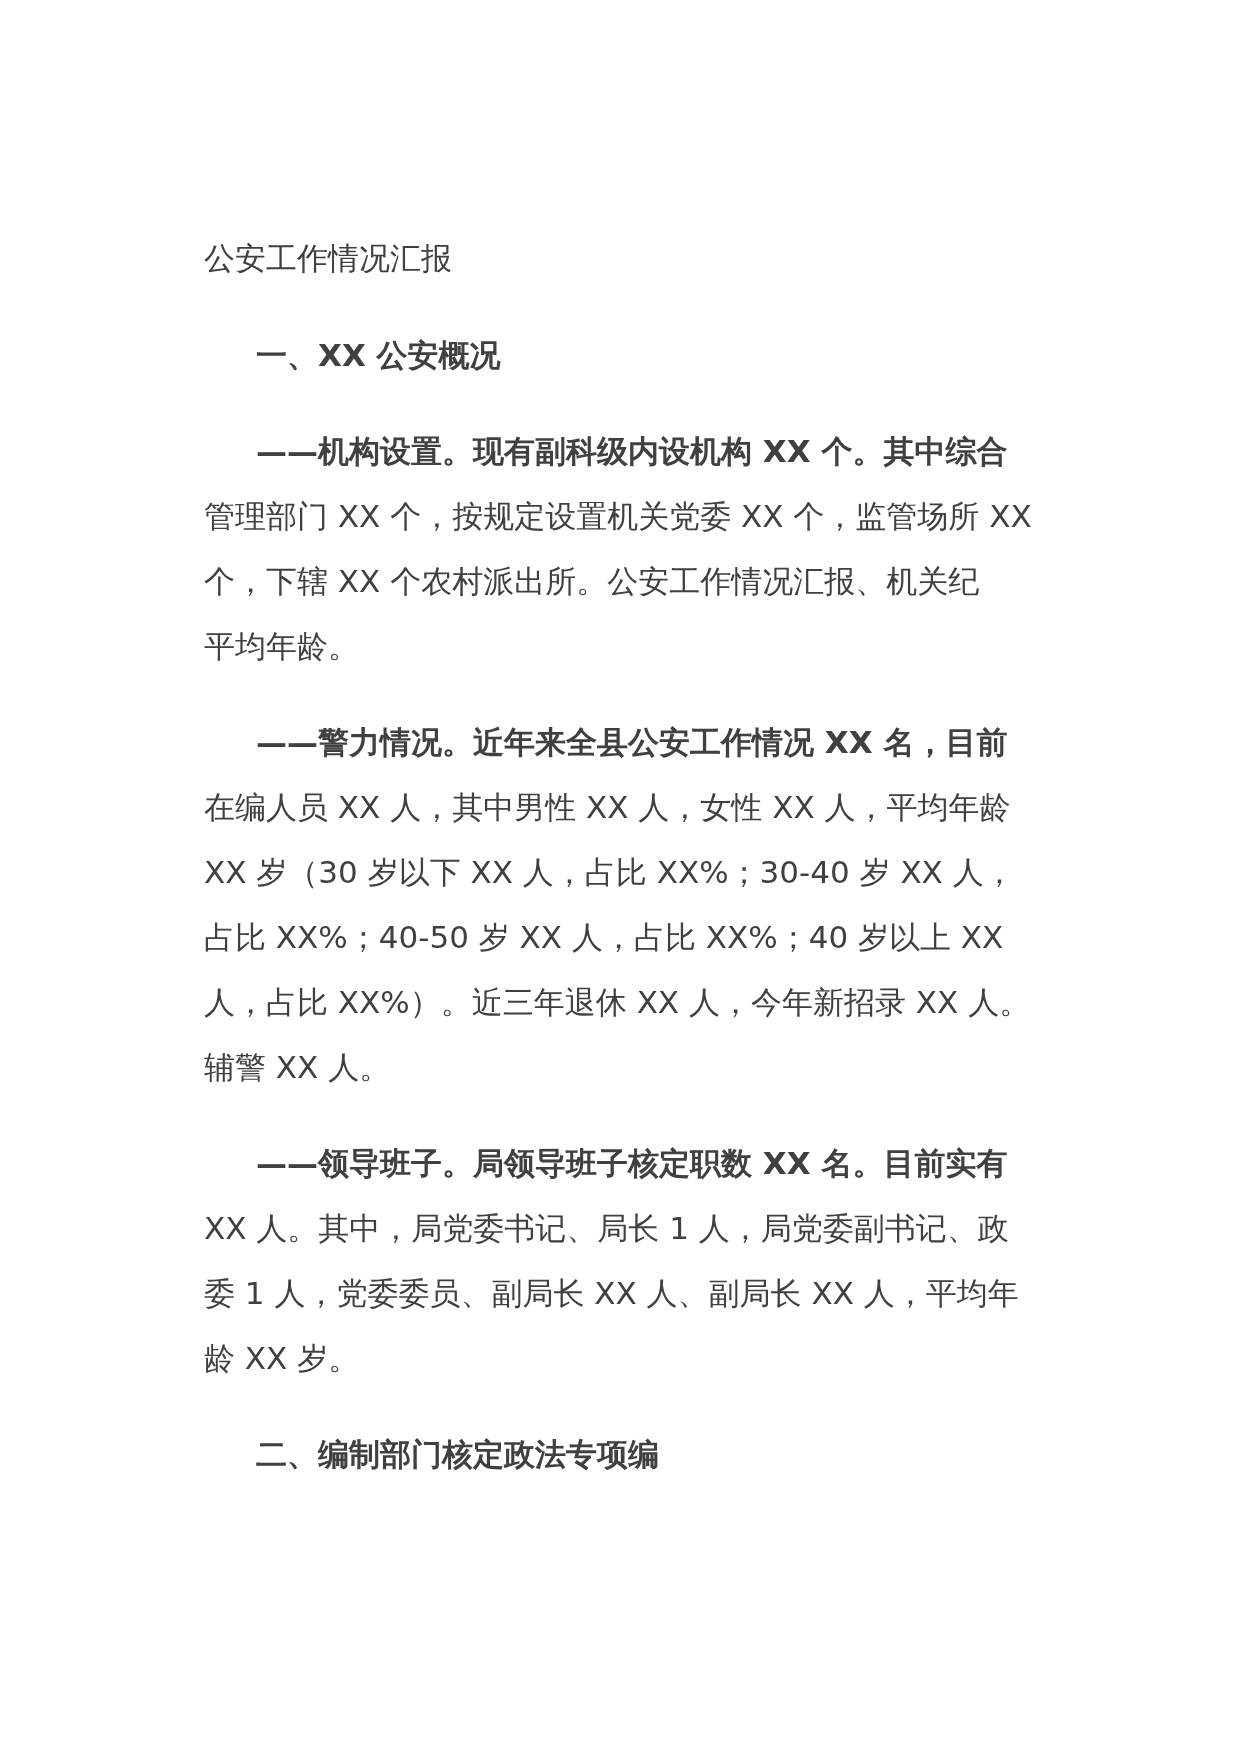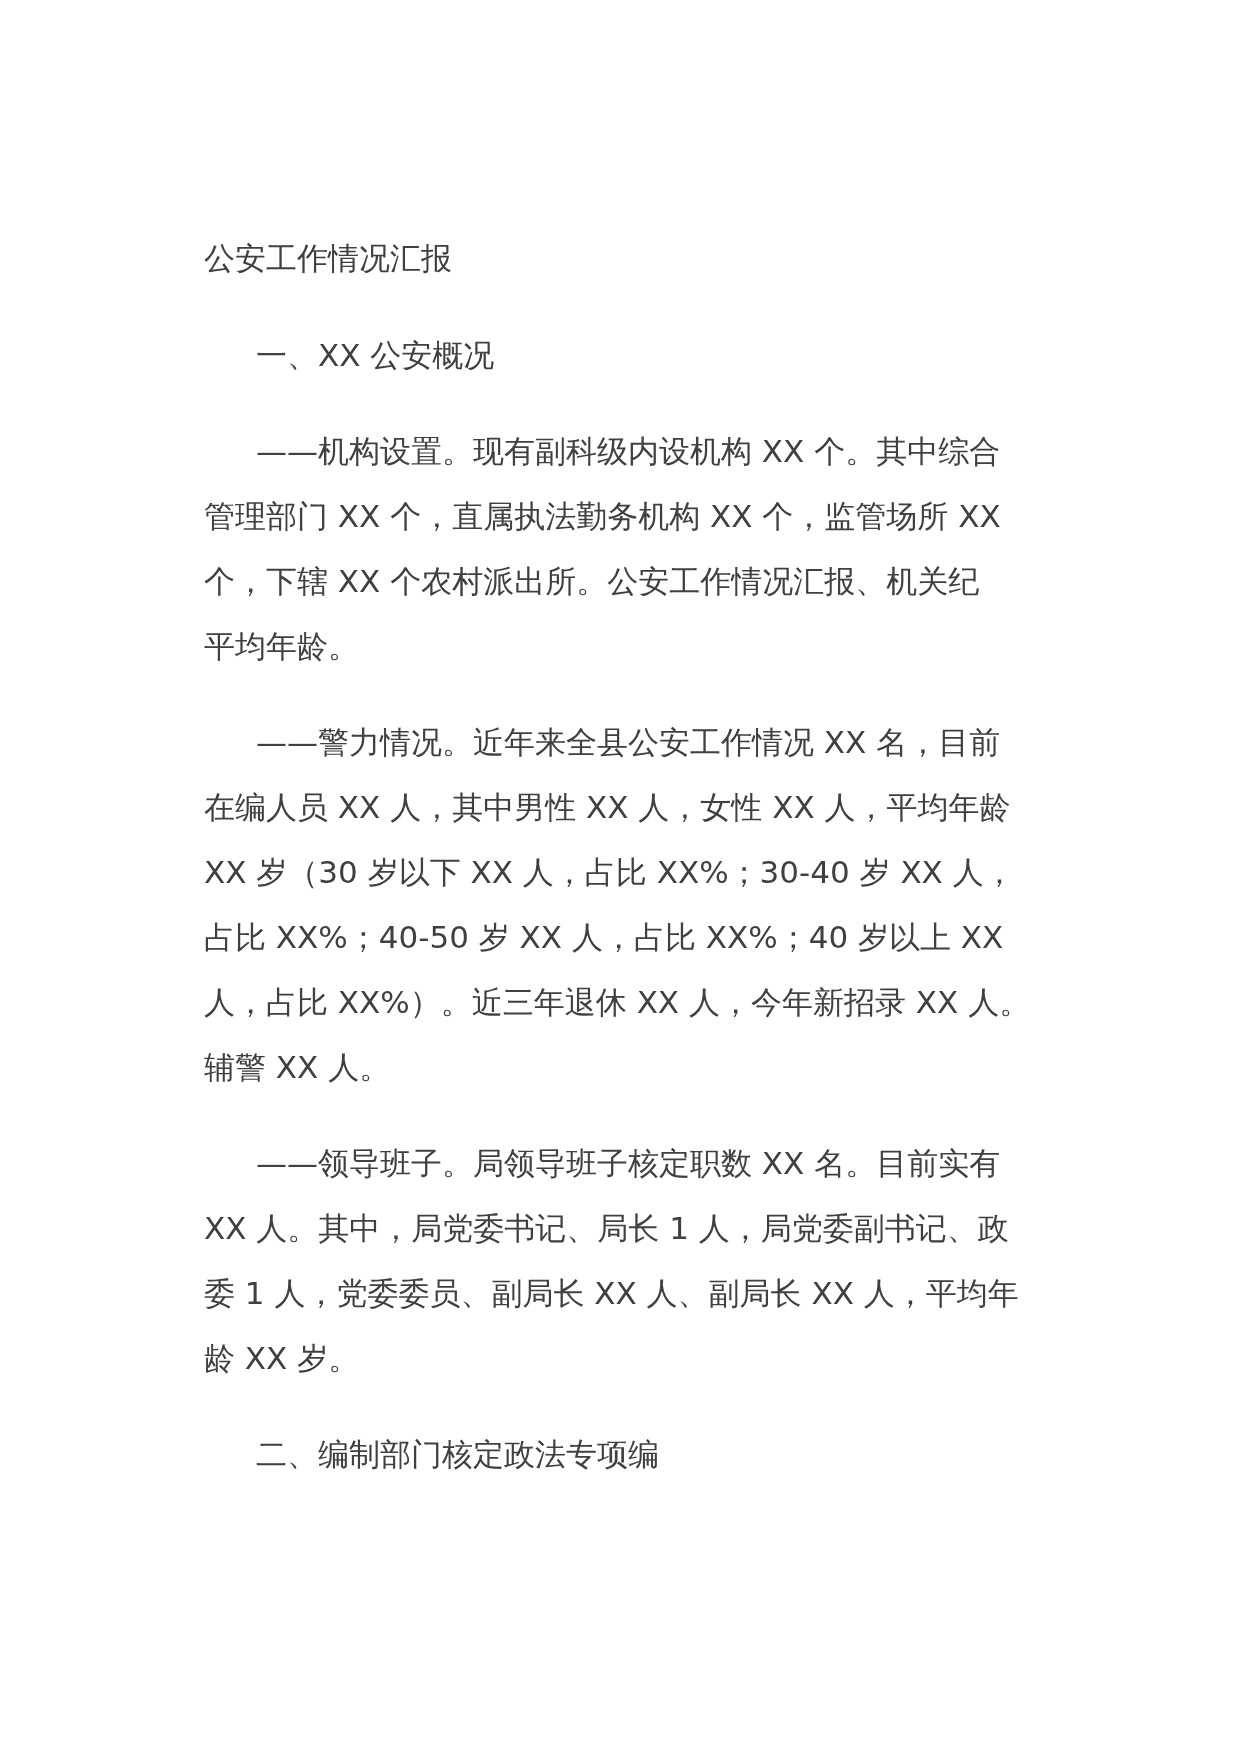--- a/index.html
+++ b/index.html
@@ -1,34 +1,34 @@
 <!DOCTYPE html>
 <html><head>
 <meta charset="utf-8">
 <style>
   html, body { margin:0; padding:0; background:#ffffff; }
   body { width:1240px; height:1754px; position:relative; overflow:hidden;
          font-family:"DejaVu Sans","Liberation Sans",sans-serif; color:#404040; }
   .page { position:absolute; left:0; top:0; width:1240px; height:1754px; background:#fff;margin-left:16px; }
   .line { position:absolute; left:188px; white-space:nowrap; font-size:31px; line-height:40px; height:40px;
           letter-spacing:0px; }
-  .indent { left:240px; }
-  .bold { font-weight:normal; }
+  .indent { left:240px;font-weight:bold; }
+  .bold { font-weight:bold; }
 </style>
 </head>
 <body>
 
 <div class="page">
   <div class="line" style="top:238px">公安工作情况汇报</div>
 
   <div class="line indent bold" style="top:335px">一、XX 公安概况</div>
 
   <div>
     <div class="line indent" style="top:431px">——机构设置。现有副科级内设机构 XX 个。其中综合</div>
-    <div class="line" style="top:496px">管理部门 XX 个，直属执法勤务机构 XX 个，监管场所 XX</div>
+    <div class="line" style="top:496px">管理部门 XX 个，按规定设置机关党委 XX 个，监管场所 XX</div>
     <div class="line" style="top:561px">个，下辖 XX 个农村派出所。公安工作情况汇报、机关纪</div>
     <div class="line" style="top:626px">平均年龄。</div>
   </div>
 
   <div>
     <div class="line indent" style="top:722px">——警力情况。近年来全县公安工作情况 XX 名，目前</div>
     <div class="line" style="top:787px">在编人员 XX 人，其中男性 XX 人，女性 XX 人，平均年龄</div>
     <div class="line" style="top:852px">XX 岁（30 岁以下 XX 人，占比 XX%；30-40 岁 XX 人，</div>
     <div class="line" style="top:917px">占比 XX%；40-50 岁 XX 人，占比 XX%；40 岁以上 XX</div>
     <div class="line" style="top:982px">人，占比 XX%）。近三年退休 XX 人，今年新招录 XX 人。</div>

